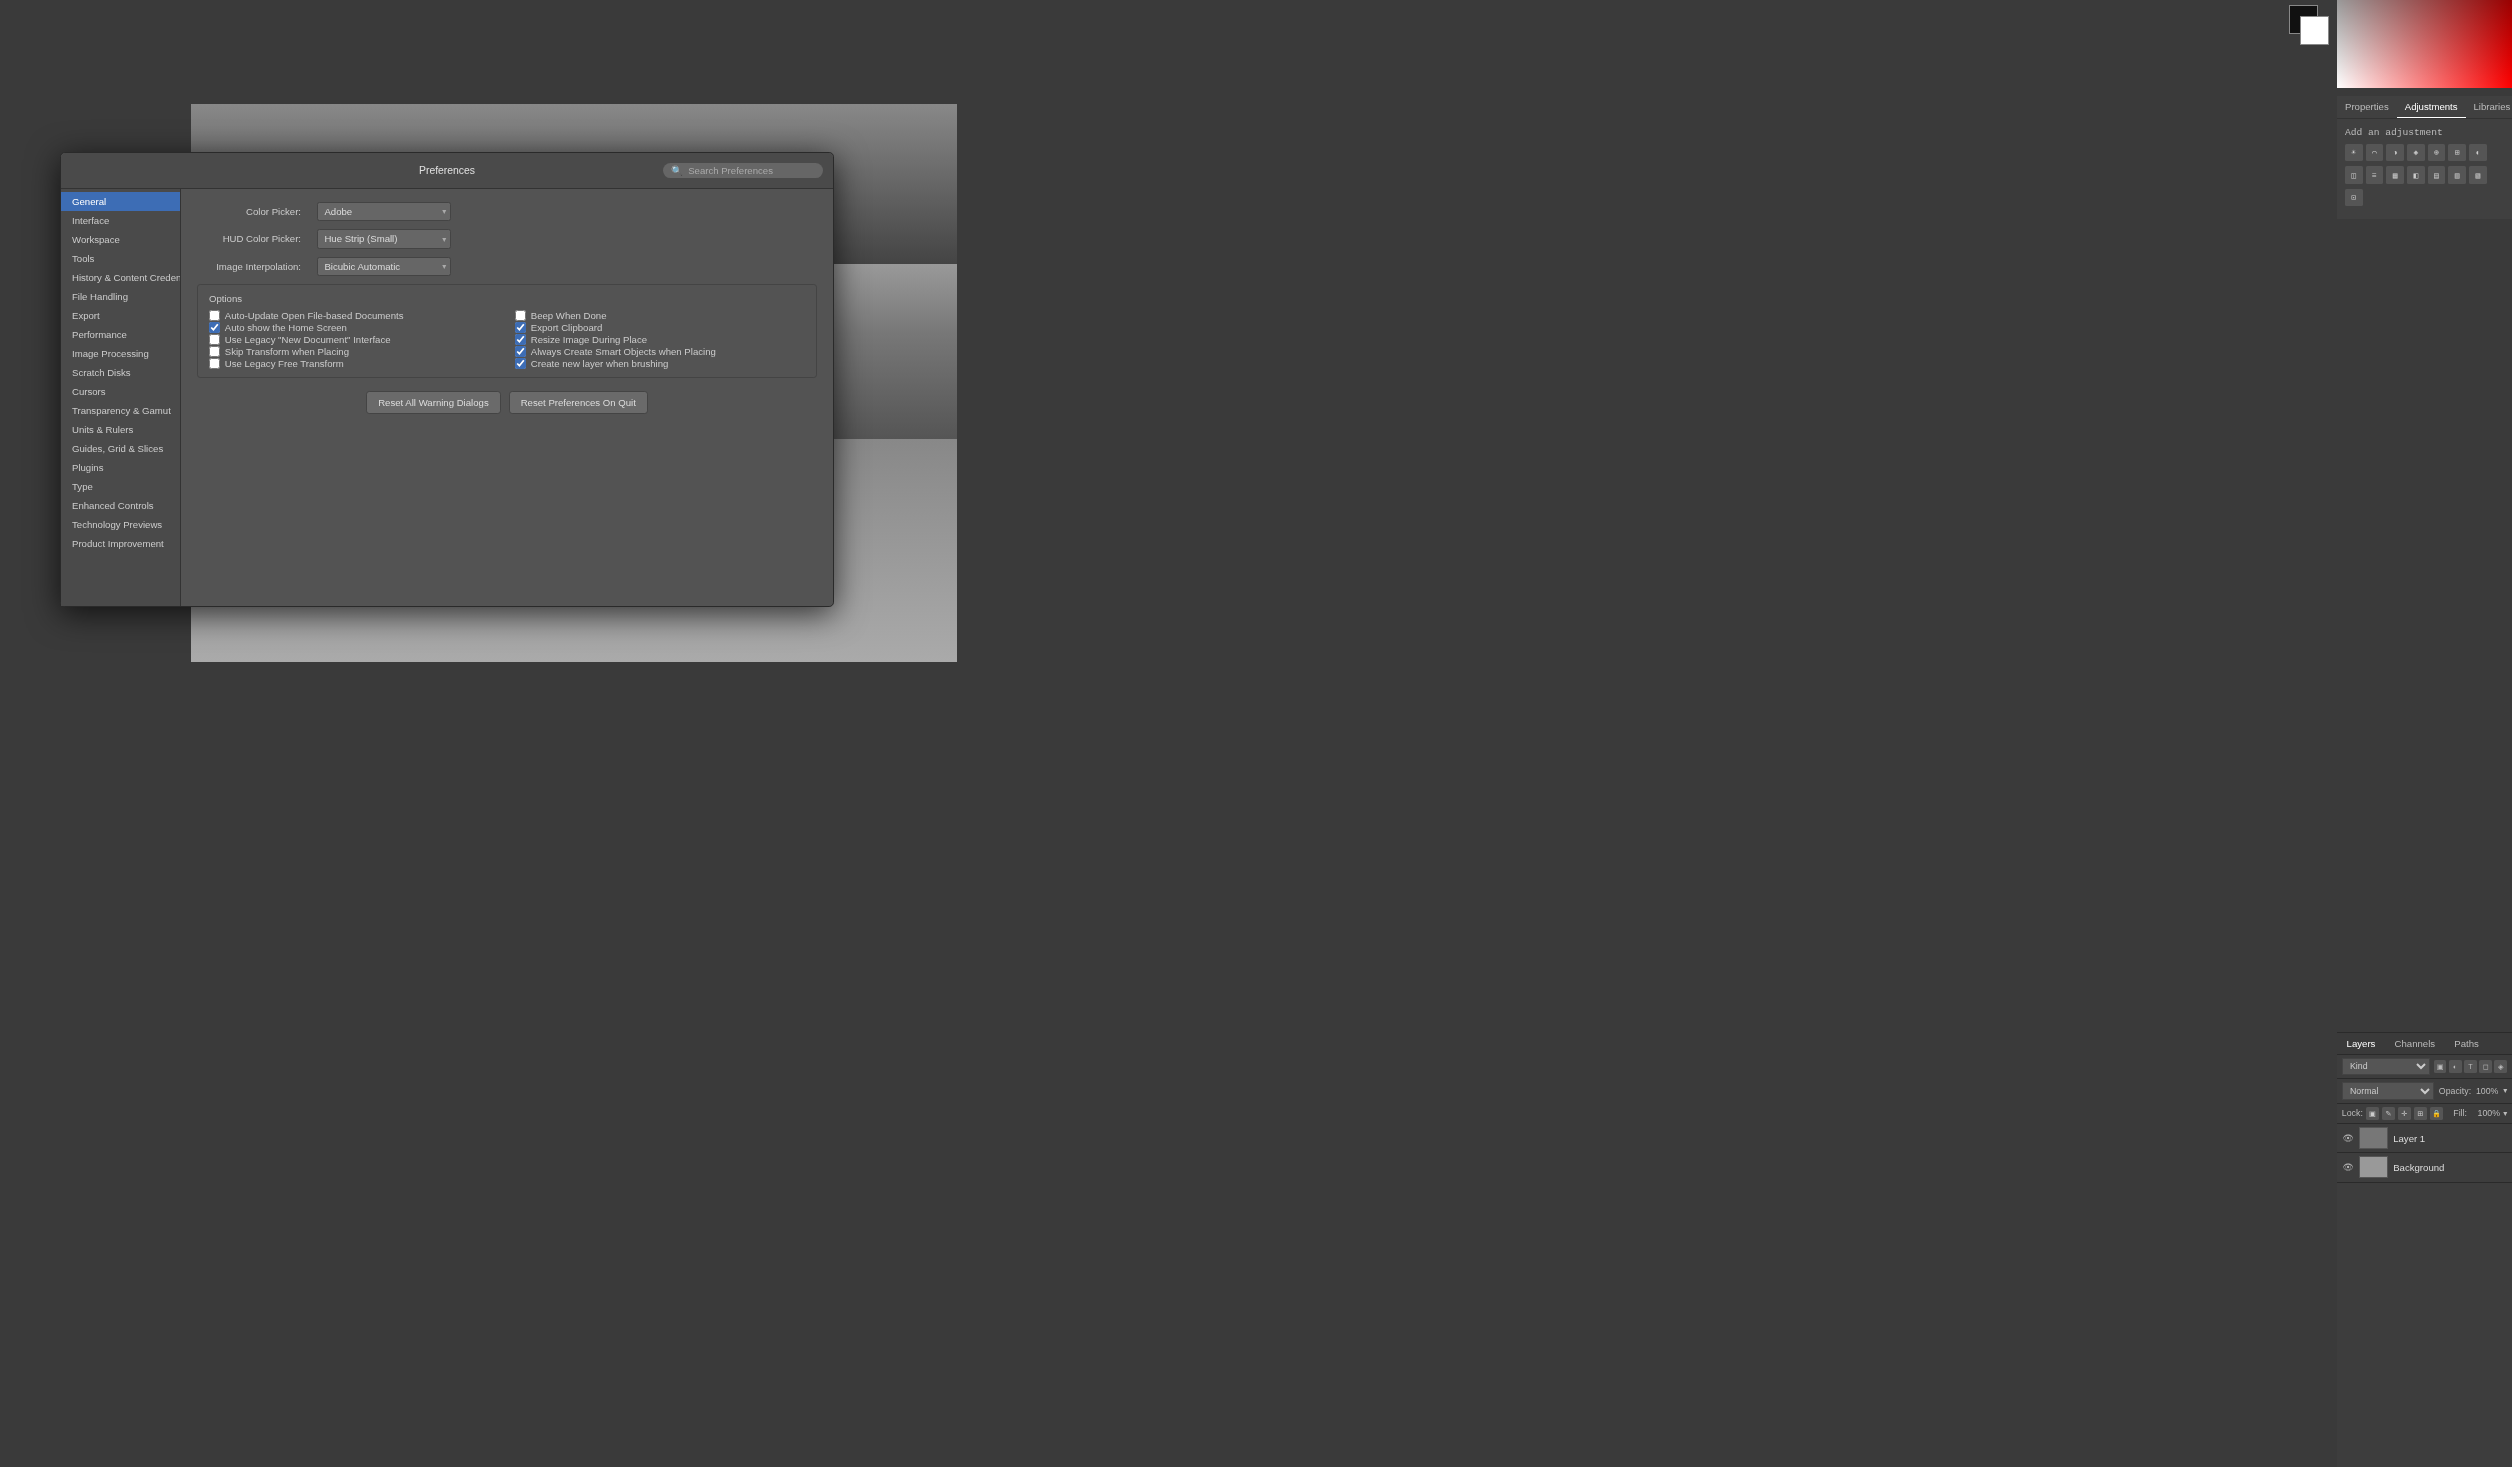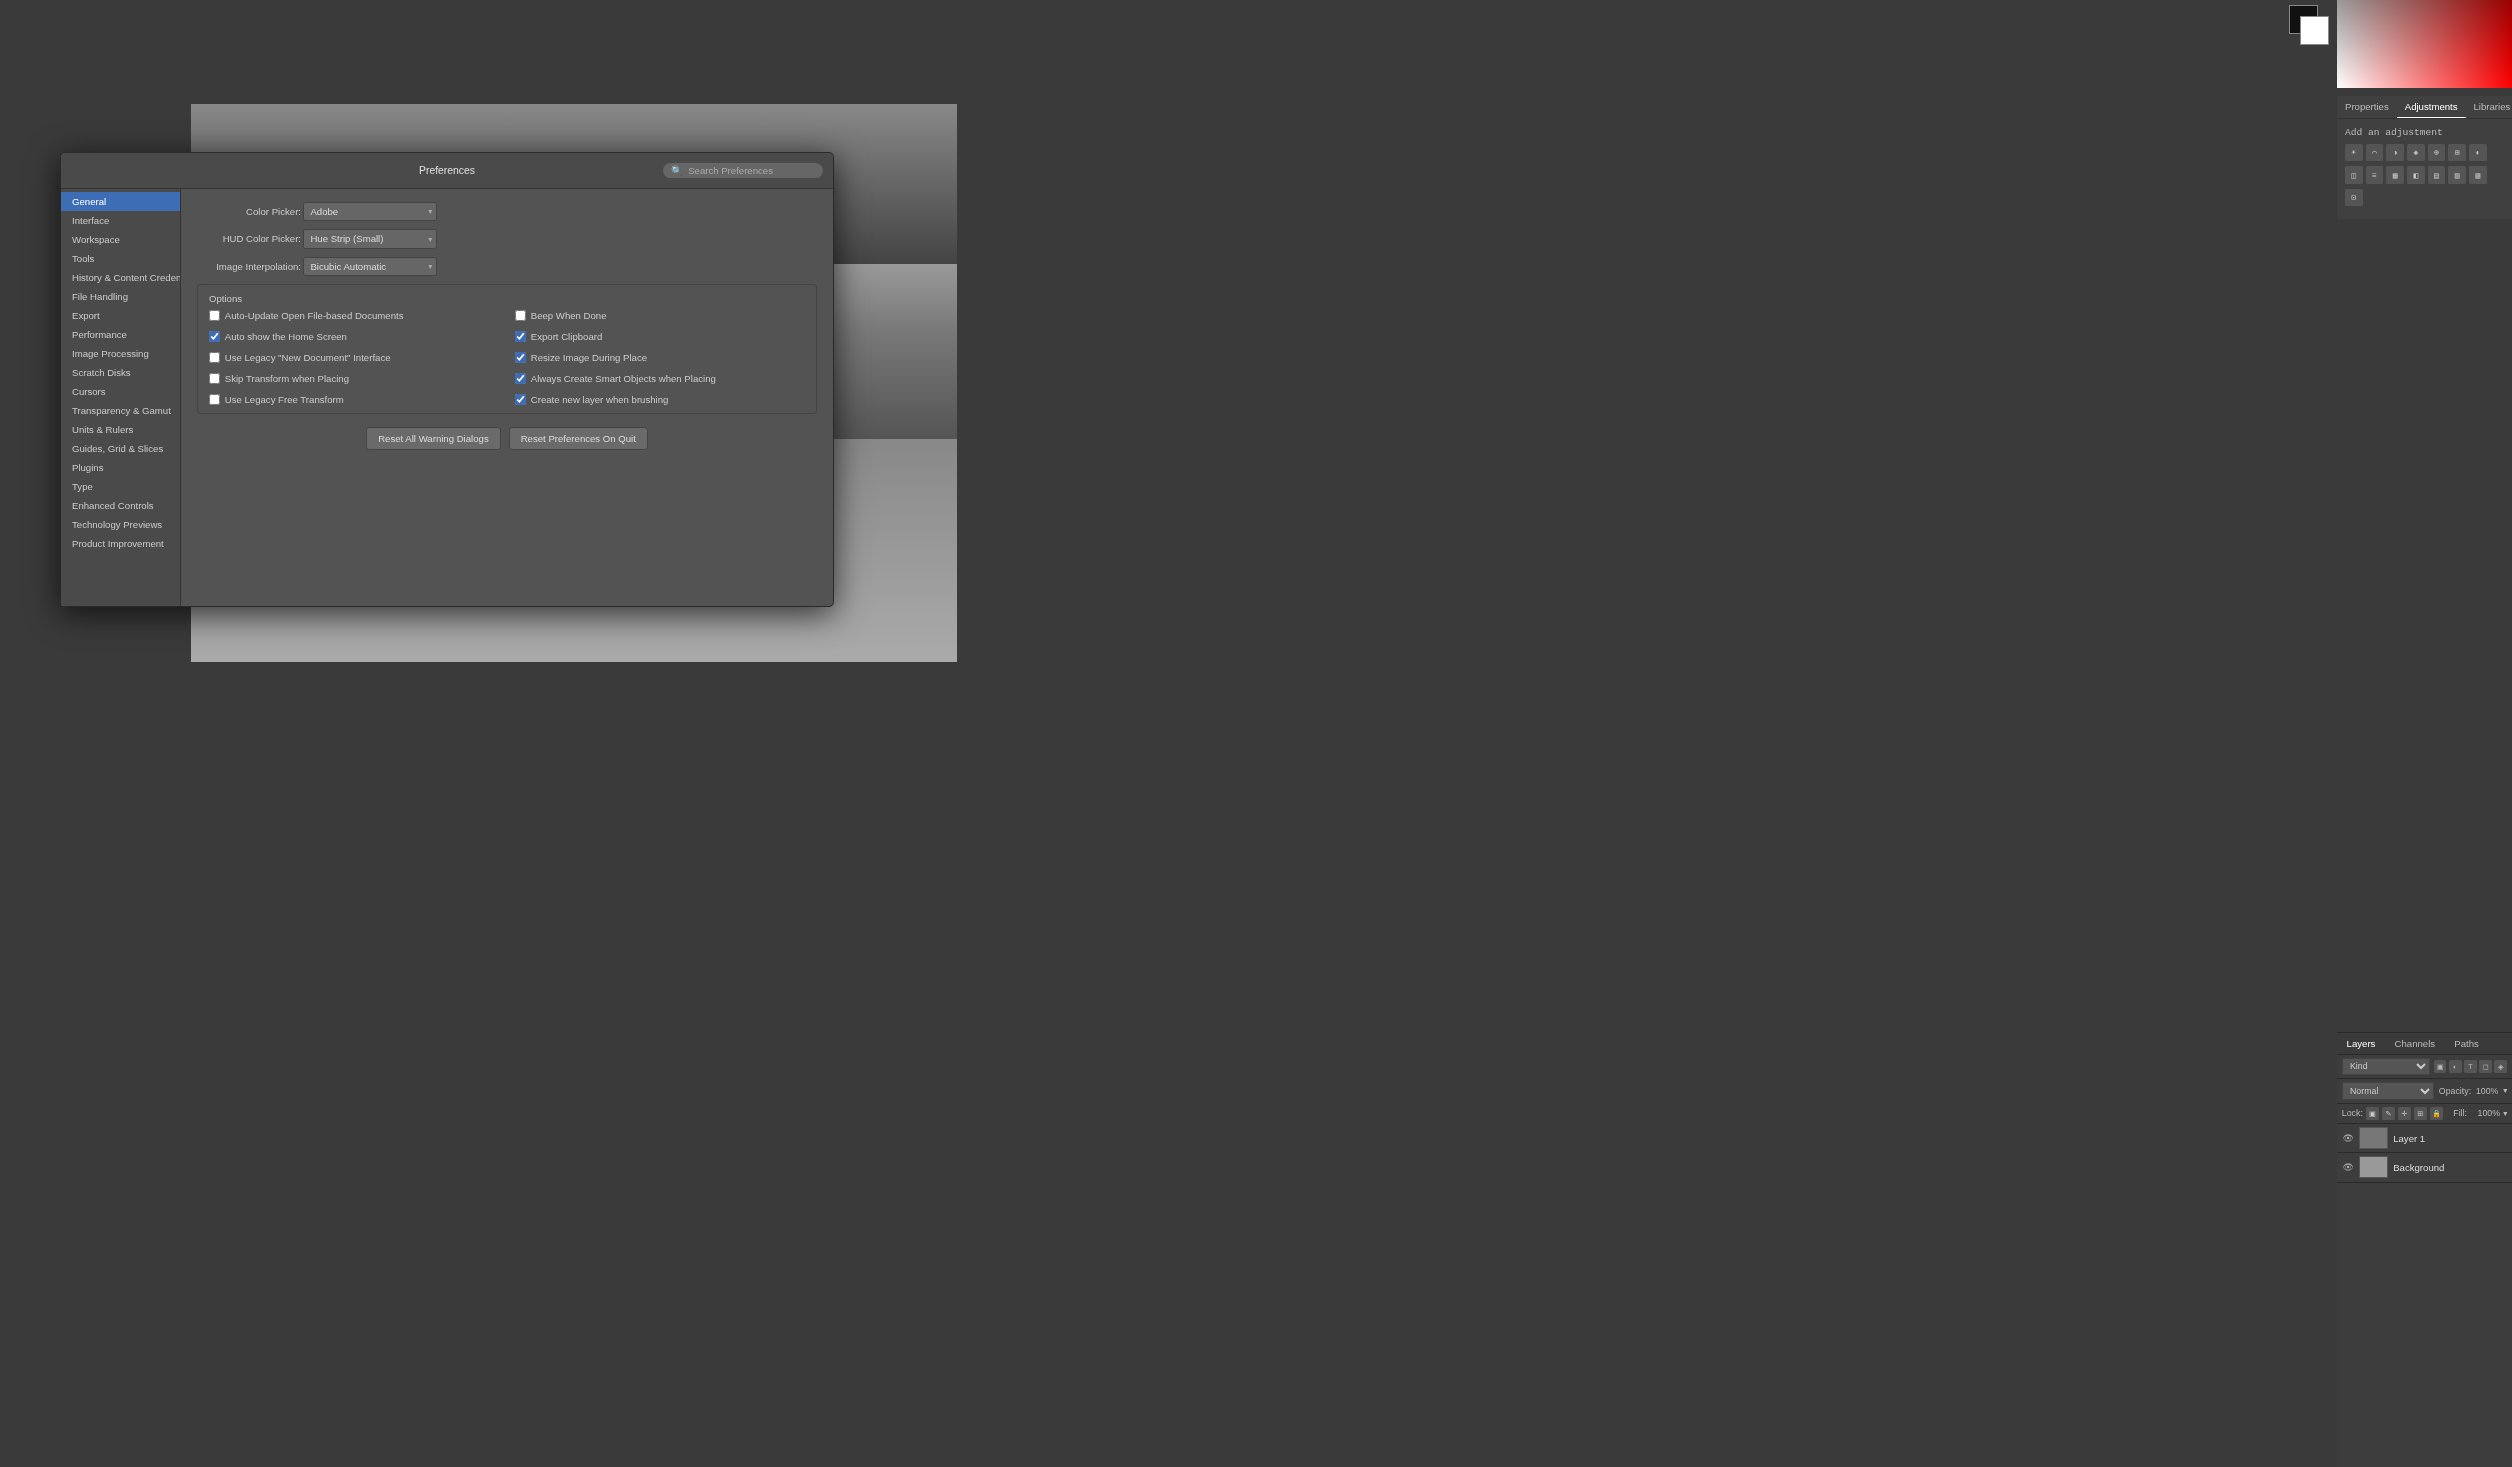--- a/index.html
+++ b/index.html
@@ -341,21 +341,21 @@
       cursor: pointer;
       text-align: center;
       width: 56px;
     }
 
     
     .form-row {
       display: flex;
       align-items: center;
       margin-bottom: 8px;
-      gap: 2px;
+      gap: 16px;
     }
     .form-label {
       font-size: 9.6px;
       color: #ccc;
       text-align: right;
       min-width: 104px;
     }
     .form-select {
       background: #666;
       border: 0.8px solid #444;
@@ -390,21 +390,21 @@
     }
     .options-title {
       font-size: 9.6px;
       color: #ccc;
       margin-bottom: 6.4px;
       font-weight: 500;
     }
     .options-grid {
       display: grid;
       grid-template-columns: 1fr 1fr;
-      gap: 10px 16px;
+      gap: 1px 16px;
     }
     .checkbox-row {
       display: flex;
       align-items: center;
       gap: 4.8px;
       font-size: 9.6px;
       color: #ccc;
     }
     .checkbox-row input[type="checkbox"] {
       width: 11px;

